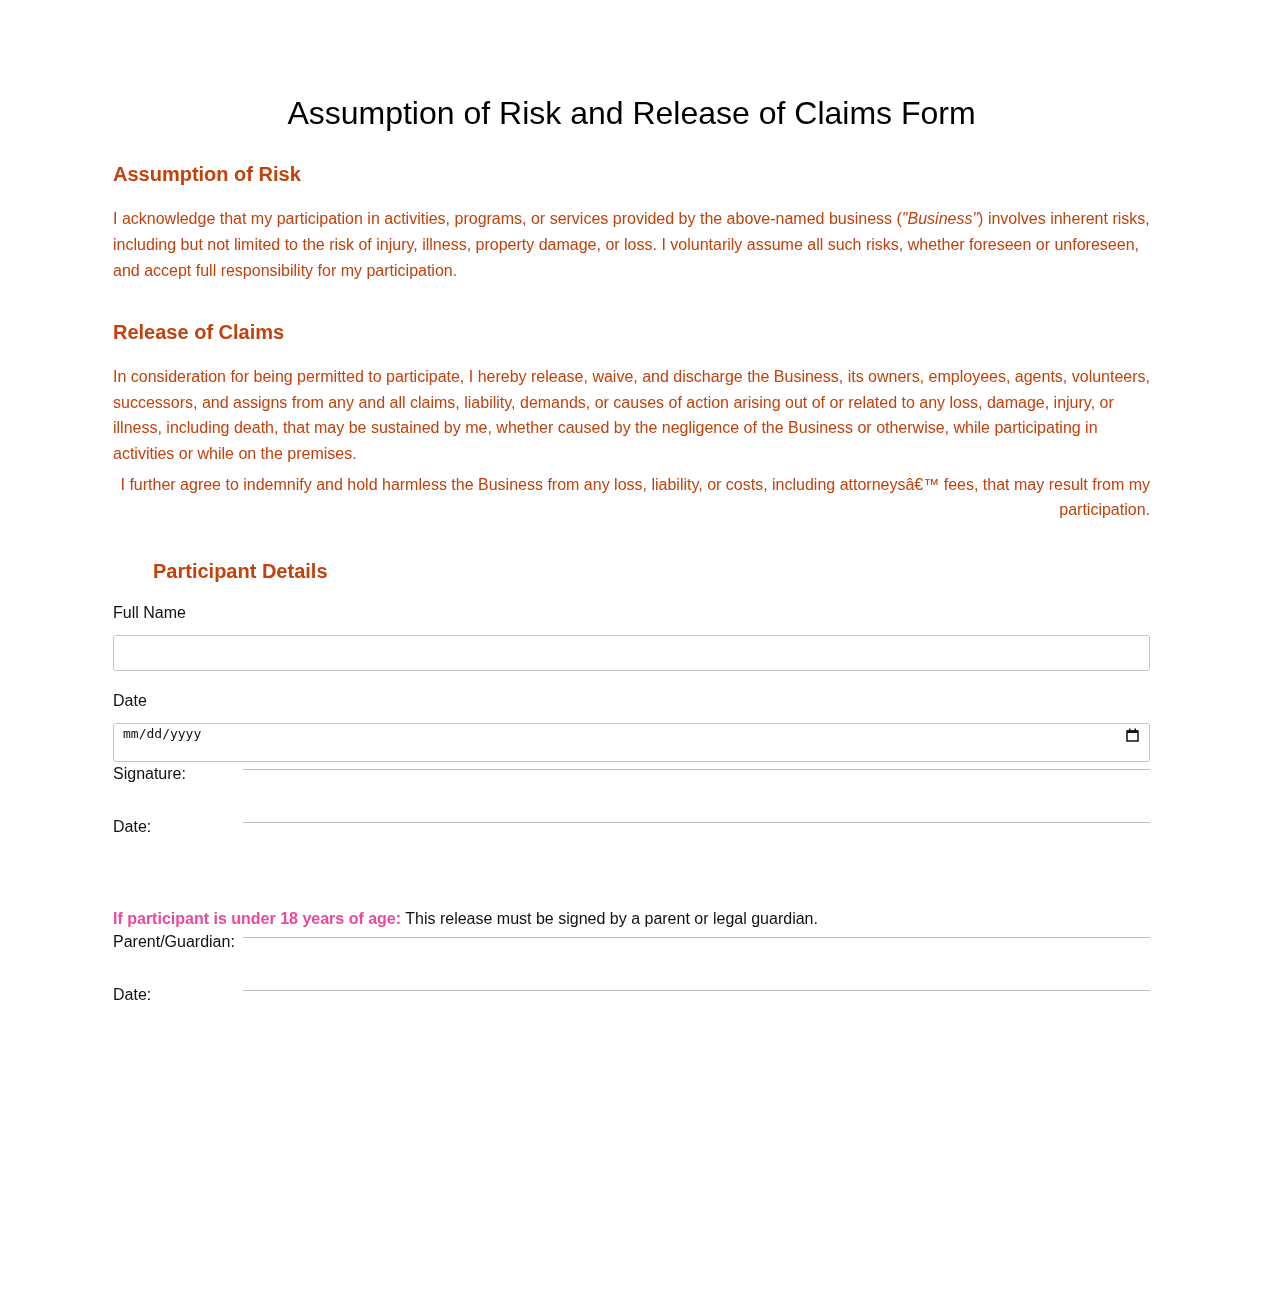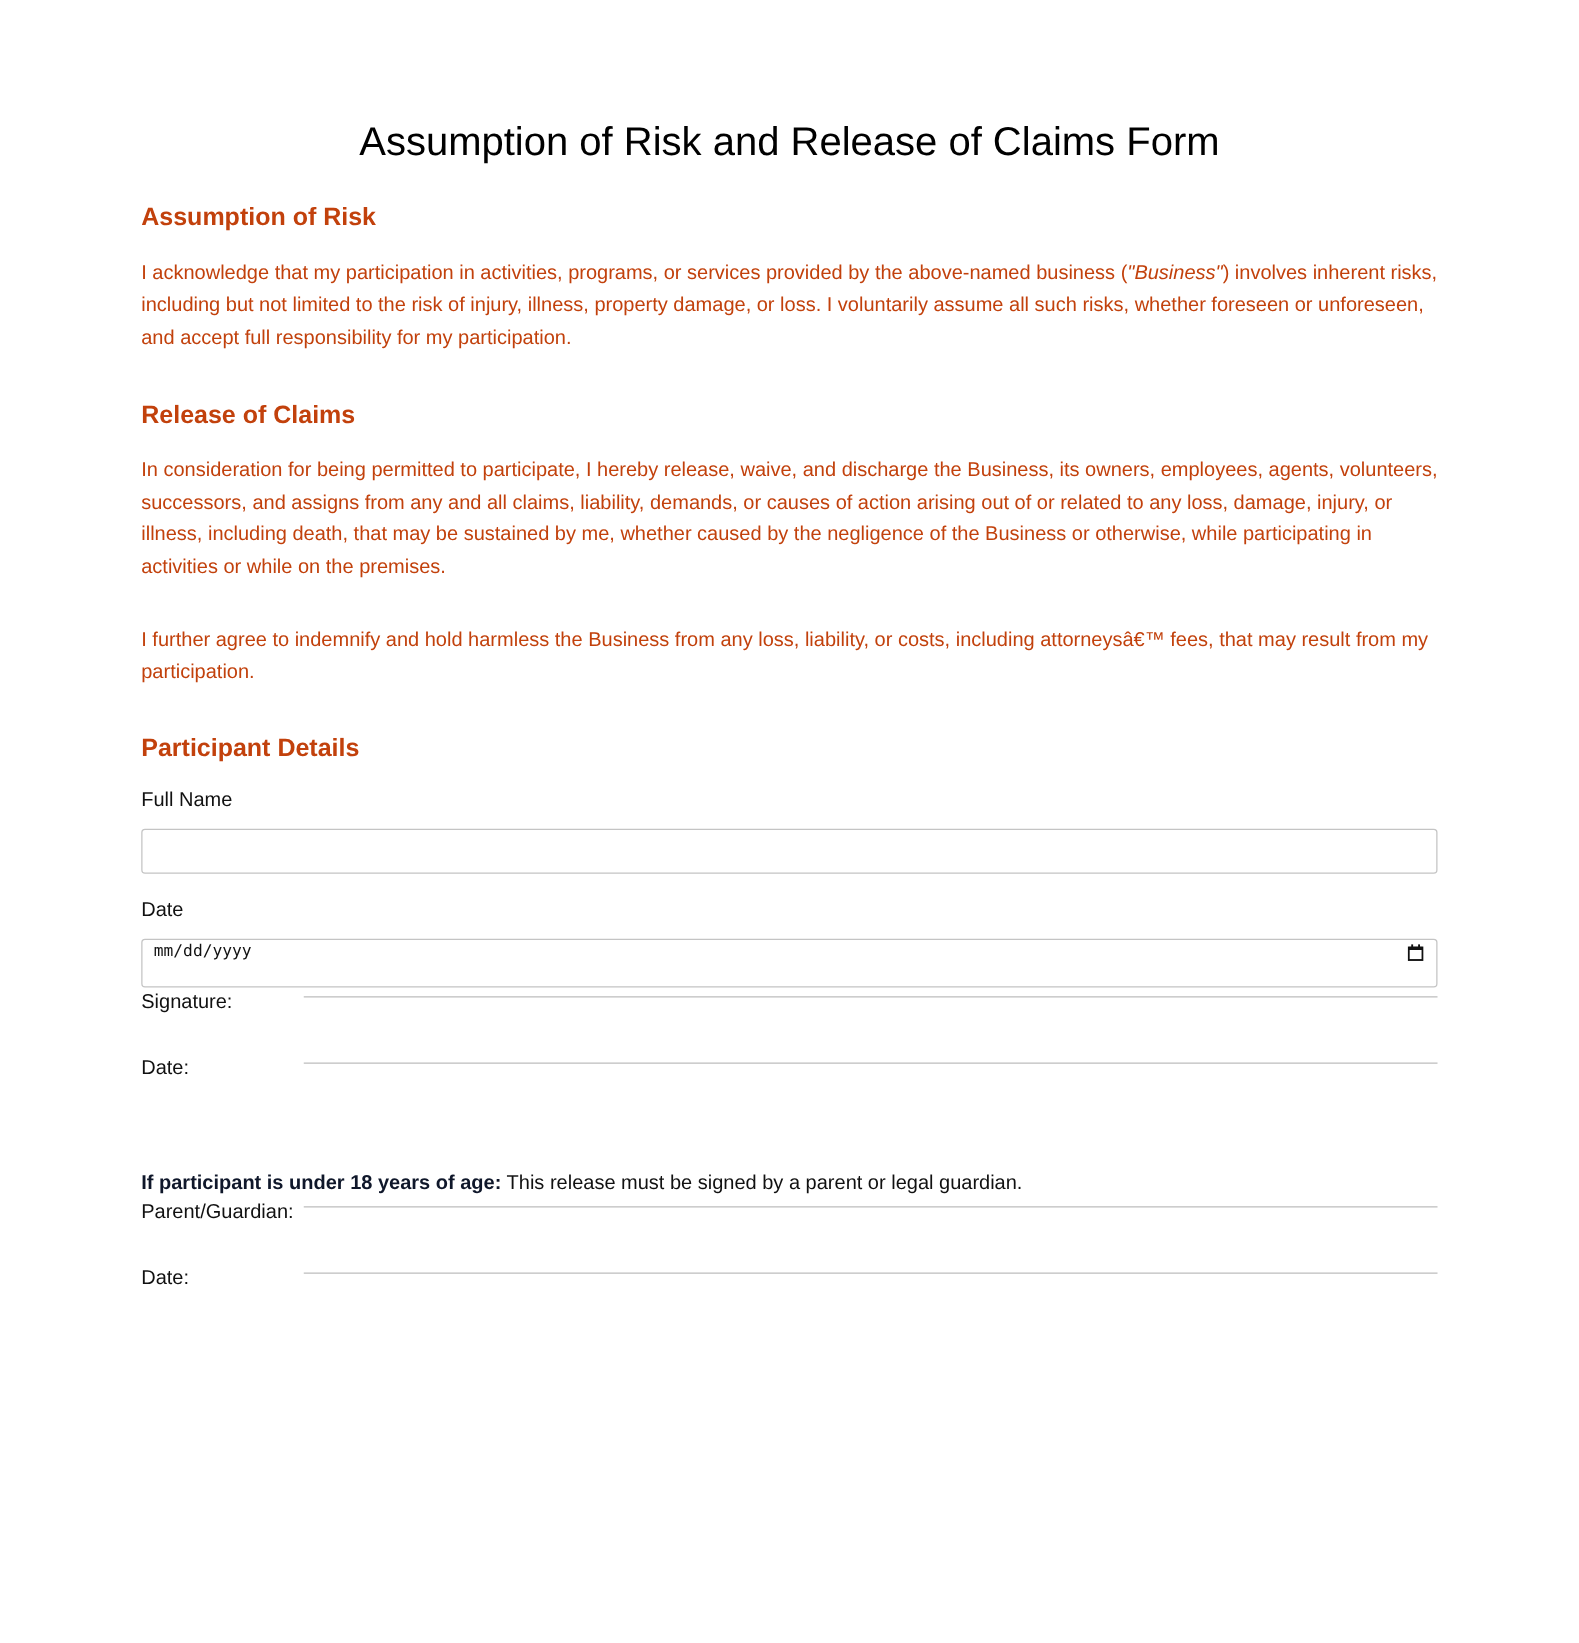--- a/index.html
+++ b/index.html
@@ -42,23 +42,23 @@
   p.body {
     margin: 0;
     line-height: 25.6px;
     color: #c2410c;
   }
   em { font-style: italic; }
   .sec-assumption { margin-top: 30px; }
   .sec-assumption h2 { margin-bottom: 20px; }
   .sec-release { margin-top: 37px; }
   .sec-release h2 { margin-bottom: 20px; }
-  .sec-release p.body + p.body { margin-top: 33px; }
+  .sec-release p.body + p.body { margin-top: 5px; text-align: right; }
   .sec-details { margin-top: 36px; }
-  .sec-details h2 { margin-bottom: 20px; }
+  .sec-details h2 { margin-bottom: 20px; margin-left: 40px; }
   .field-label {
     display: block;
     line-height: 20px;
     margin-bottom: 12px;
   }
   .text-input {
     display: block;
     box-sizing: border-box;
     width: 100%;
     height: 36px;
@@ -105,21 +105,21 @@
     height: 0;
     border-bottom: 1.5px solid #bdbdbd;
     margin-bottom: 0;
   }
   .sig-block-1 { margin-top: 7px; }
   .minor-note {
     margin-top: 34px;
     line-height: 20px;
     color: #111;
   }
-  .minor-note b { color: #0f172a; text-align: center; }
+  .minor-note b { color: #ec4899; text-align: center; }
   .sig-block-2 { margin-top: 8px; }
 </style>
 </head>
 <body>
 
 <div class="page">
 
   <h1>Assumption of Risk and Release of Claims Form</h1>
 
 

